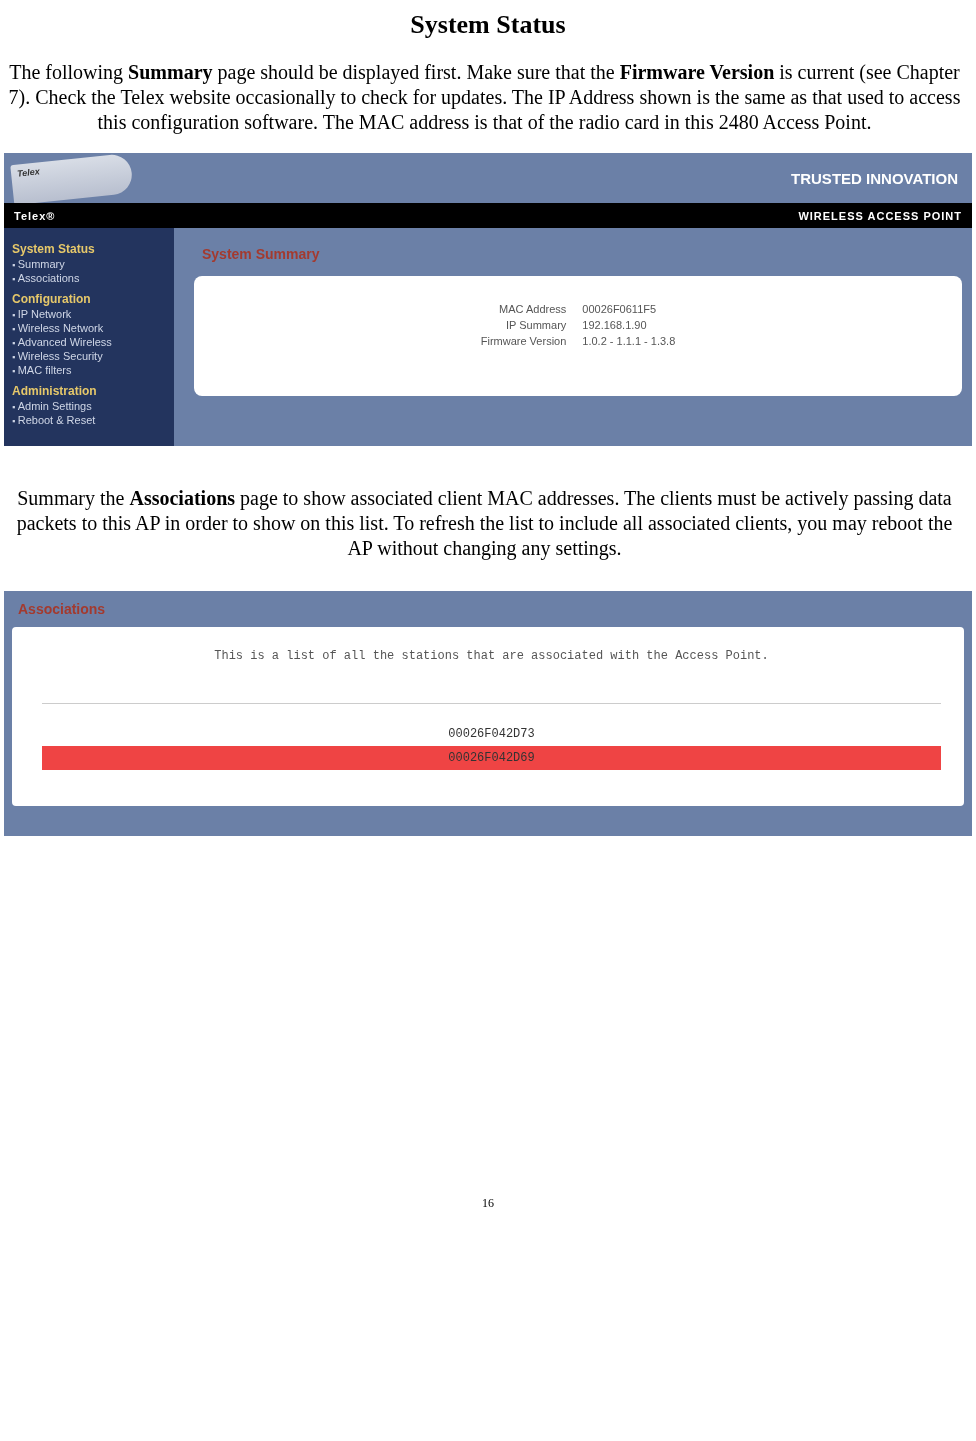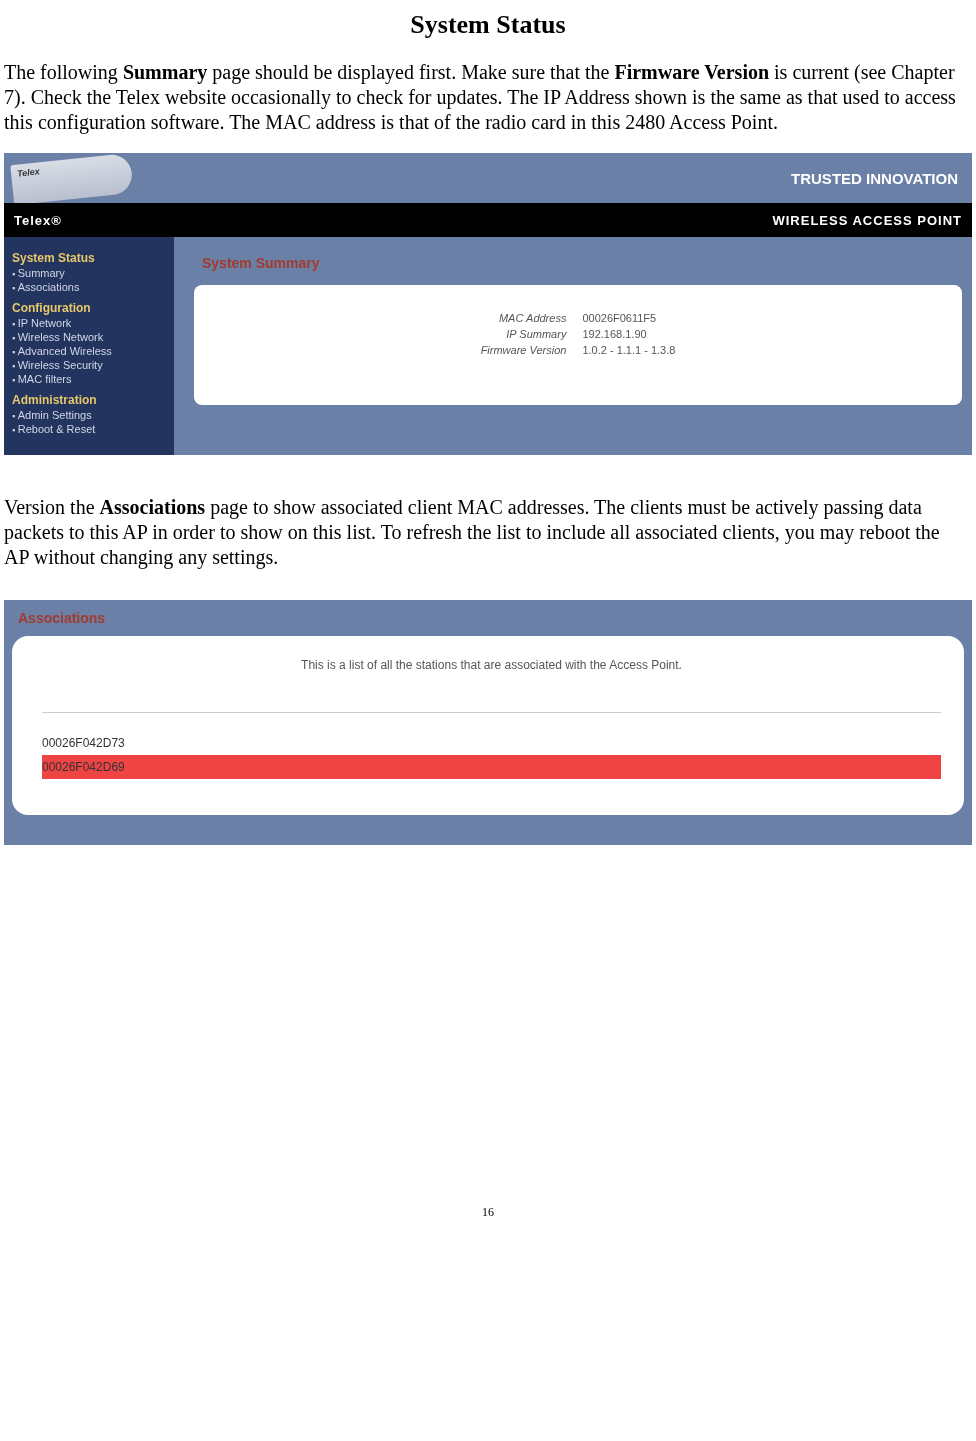--- a/index.html
+++ b/index.html
@@ -16,20 +16,21 @@
   }
   h1.title {
     text-align: center;
     font-size: 26px;
     font-weight: bold;
     margin: 10px 0 20px 0;
   }
   p.body-text {
     margin: 0 7px 18px 0;
     line-height: 1.25;
+    text-align: center;
   }
   .bold { font-weight: bold; }
   .page-number {
     text-align: center;
     margin-top: 360px;
     font-size: 12px;
   }
 
   
   .scr1 {
@@ -62,23 +63,23 @@
     font-size: 9px;
     color: #333;
     padding: 4px 6px;
     box-sizing: border-box;
     font-style: italic;
   }
   .scr1-brandbar {
     background: #000;
     color: #fff;
     font-family: Verdana, Arial, sans-serif;
-    font-size: 13px;
-    font-weight: bold;
-    height: 34px;
+    font-size: 11px;
+    font-weight: bold;
+    height: 25px;
     display: flex;
     align-items: center;
     justify-content: space-between;
     padding: 0 10px;
     letter-spacing: 1px;
   }
   .scr1-body {
     display: flex;
     background: #6b80a7;
   }
@@ -128,21 +129,20 @@
   .scr1-table {
     margin: 0 auto;
     font-family: Verdana, Arial, sans-serif;
     font-size: 11px;
     color: #555;
   }
   .scr1-table td.label {
     text-align: right;
     padding: 1px 14px 1px 0;
     white-space: nowrap;
-    font-style: italic;
   }
   .scr1-table td.val {
     text-align: left;
     padding: 1px 0;
     white-space: nowrap;
   }
 
   
   .scr2 {
     width: 968px;
@@ -153,44 +153,44 @@
   }
   .scr2 .panel-title {
     color: #a33a2f;
     font-family: Verdana, Arial, sans-serif;
     font-size: 14px;
     font-weight: bold;
     margin: 4px 0 10px 6px;
   }
   .scr2-panel {
     background: #fff;
-    border-radius: 16px;
+    border-radius: 4px;
     padding: 22px 23px 36px 30px;
     box-sizing: border-box;
-    font-family: Liberation Sans, sans-serif;
+    font-family: Liberation Mono, monospace;
     font-size: 12px;
     color: #555;
   }
   .scr2-desc {
     text-align: center;
     margin-bottom: 40px;
   }
   .scr2-header {
     text-align: center;
     font-weight: normal;
     color: #333;
     margin-bottom: 6px;
   }
   .scr2-hr {
     border: none;
     border-top: 1px solid #ccc;
     margin: 4px 0 18px 0;
   }
   .scr2-row {
-    text-align: left;
+    text-align: center;
     padding: 5px 0;
     color: #333;
   }
   .scr2-row.alt {
     background: #ef4444;
   }
 </style>
 </head>
 <body>
 
@@ -248,21 +248,21 @@
               <td class="val">1.0.2 - 1.1.1 - 1.3.8</td>
             </tr>
           </tbody>
             </table>
         </div>
       </div>
     </div>
   </div>
 
   <p class="body-text">
-    <span>Version the </span><span class="bold">Associations</span><span> page to show associated client MAC addresses.  The clients must be actively passing data packets to this AP in order to show on this list. To refresh the list to include all associated clients, you may reboot the AP without changing any settings.</span>
+    <span>Summary the </span><span class="bold">Associations</span><span> page to show associated client MAC addresses.  The clients must be actively passing data packets to this AP in order to show on this list. To refresh the list to include all associated clients, you may reboot the AP without changing any settings.</span>
   </p>
 
   <div class="scr2">
     <div class="panel-title">Associations</div>
     <div class="scr2-panel">
       <div class="scr2-desc">This is a list of all the stations that are associated with the Access Point.</div>
       <hr class="scr2-hr">
       <div class="scr2-row">00026F042D73</div>
       <div class="scr2-row alt">00026F042D69</div>
     </div>

